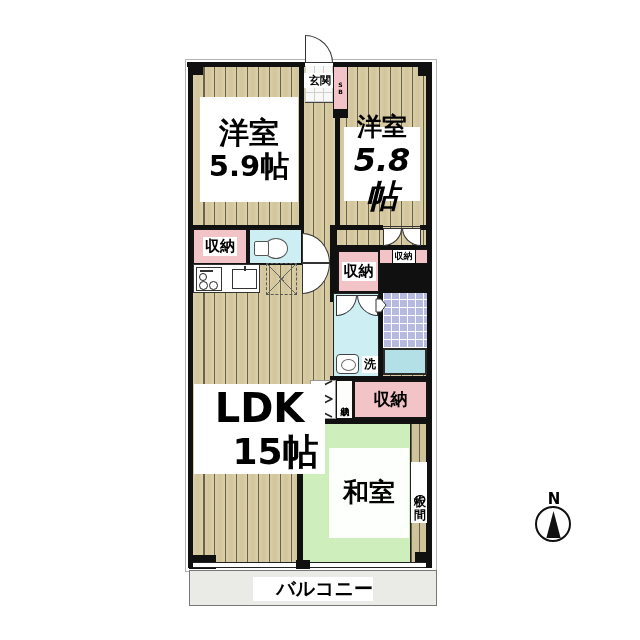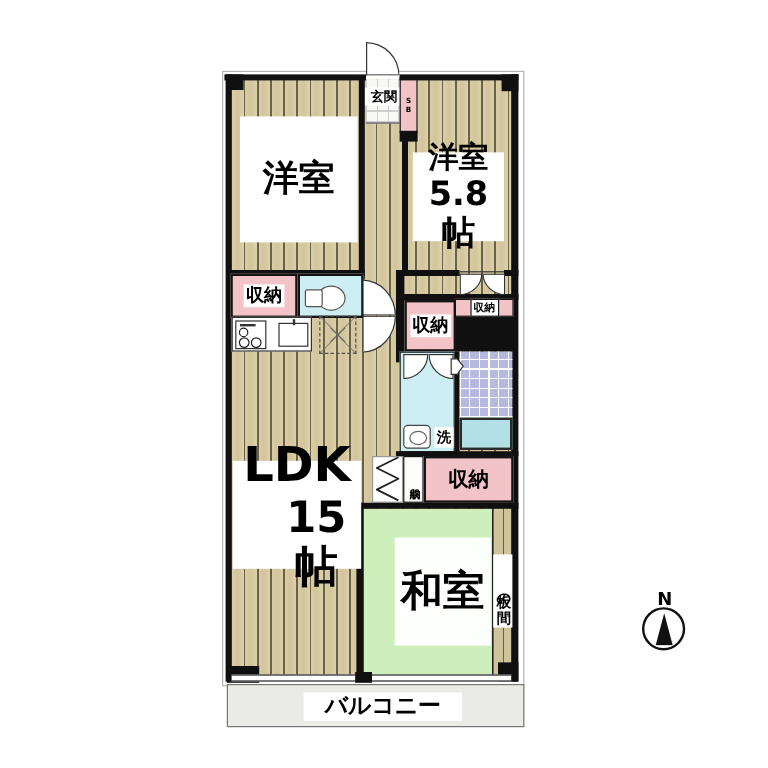--- a/index.html
+++ b/index.html
@@ -131,38 +131,39 @@
     <span class="tag" style="font-size:17px;background:transparent;">収納</span>
   </div>
   <div class="wall" style="left:299px;top:419px;width:133px;height:5px;"></div>
   <div class="wall" style="left:297px;top:419px;width:6px;height:146px;"></div>
 
   <div class="abs" style="left:193px;top:562px;width:233px;height:6px;background:#fff;border-top:1px solid #222;border-bottom:1px solid #222;box-sizing:border-box;"></div>
   <div class="wall" style="left:296px;top:560px;width:14px;height:9px;"></div>
 
   <div class="labelbox" style="left:200px;top:97px;width:98px;height:105px;">
     <span style="font-size:30px;">洋室</span>
+    <span style="font-size:29px;">5.9帖</span>
   </div>
   <div class="labelbox" style="left:344px;top:127px;width:76px;height:74px;">
     <span style="font-size:25px;">洋室</span>
-    <span style="font-size:28px;">5.8帖</span>
+    <span style="font-size:32px;font-style:italic;">5.8帖</span>
   </div>
-  <div class="labelbox" style="left:194px;top:384px;width:107px;height:90px;">
+  <div class="labelbox" style="left:194px;top:384px;width:131px;height:90px;">
     <span style="font-size:40px;">LDK</span>
     <span style="font-size:36px;margin-left:32px;">15帖</span>
   </div>
   <div class="labelbox" style="left:329px;top:448px;width:80px;height:90px;background:rgba(255,255,255,0.95);">
-    <span style="font-size:35px;">和室</span>
+    <span style="font-size:26px;">和室</span>
   </div>
   <div class="labelbox" style="left:411px;top:462px;width:16px;height:61px;">
     <span class="vtext" style="font-size:12px;font-weight:bold;letter-spacing:0;">板の間</span>
   </div>
 
   <div class="abs" style="left:189px;top:570px;width:248px;height:36px;background:#eaeae7;border:1px solid #777;box-sizing:border-box;">
-    <div class="labelbox" style="left:63px;top:6px;width:132px;height:24px;">
+    <div class="labelbox" style="left:63px;top:6px;width:120px;height:24px;align-items:flex-end;">
       <span style="font-size:19px;">バルコニー</span>
     </div>
   </div>
 
   <div class="abs" style="left:530px;top:490px;width:50px;height:60px;">
     <div class="abs" style="left:15px;top:0px;width:18px;text-align:center;font-size:15px;font-weight:bold;">N</div>
     <div class="abs" style="left:5px;top:16px;width:36px;height:36px;border:2px solid #111;border-radius:50%;box-sizing:border-box;">
       <div class="abs" style="left:8px;top:3px;width:17px;height:27px;background:#111;clip-path:polygon(50% 0,92% 100%,8% 100%);"></div>
     </div>
   </div>

